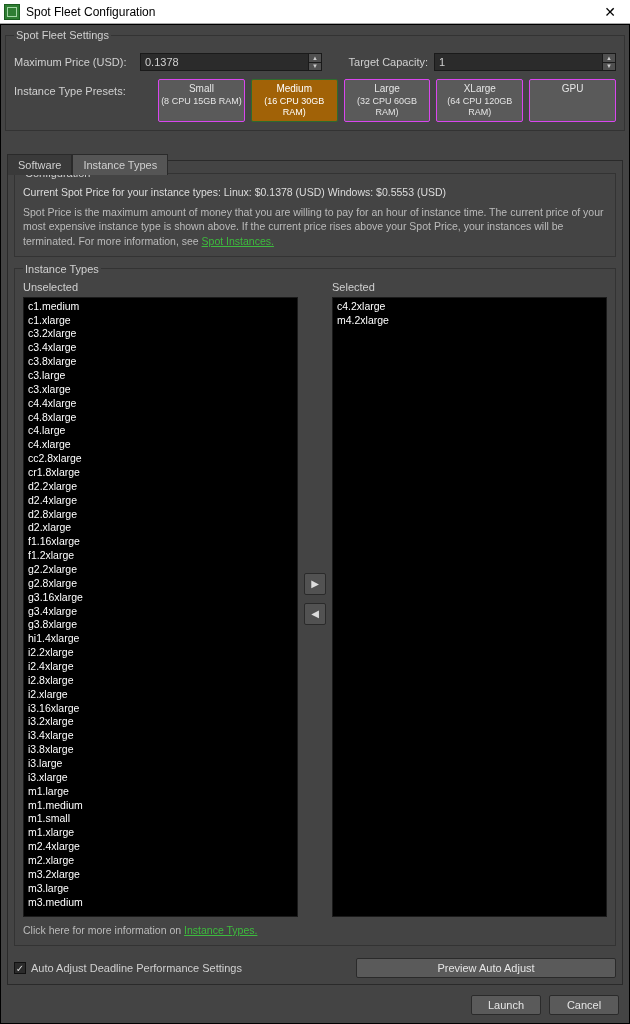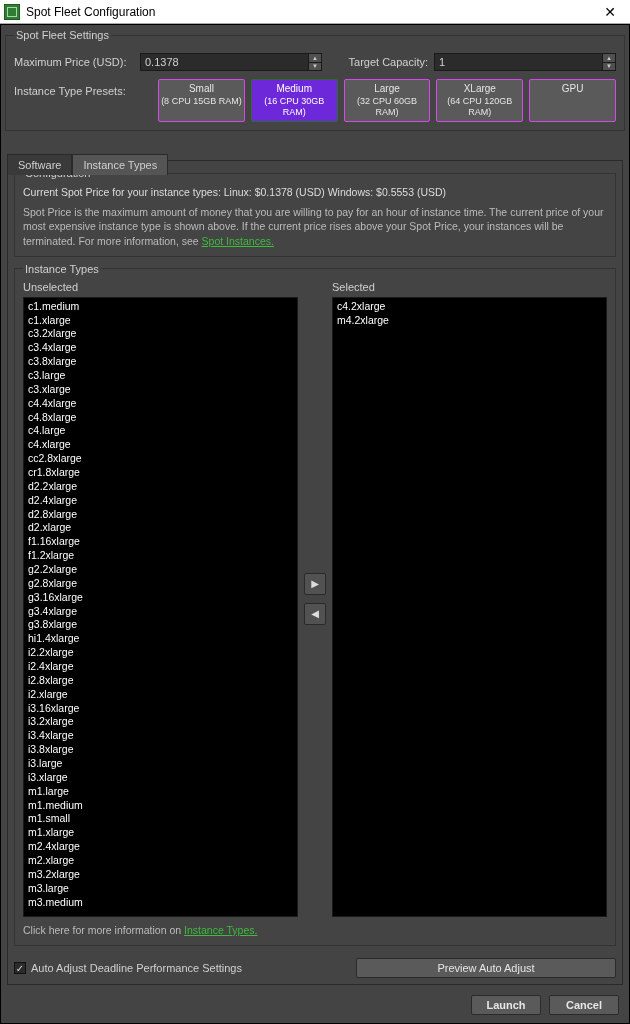--- a/index.html
+++ b/index.html
@@ -69,21 +69,21 @@
     border:1px solid #d946ef;
     border-radius:2px;
     text-align:center;
     padding:3px 2px;
     font-size:10px;
     color:#e5e5e5;
     cursor:pointer;
     line-height:1.25;
   }
   .preset-btn.active{
-    background:#6d28d9;border-color:#2e6b2e;color:#fff;
+    background:#a16207;border-color:#2e6b2e;color:#fff;
   }
   .preset-sub{font-size:9px;}
   .tabs{display:flex;margin:6px 0 0 4px;}
   .tab{
     background:#3a3a3a;border:1px solid #2a2a2a;padding:4px 10px;font-size:11px;cursor:pointer;
     border-bottom:none;position:relative;top:15px;
   }
   .tab.active{background:#555555;}
   .tabbody{
     border:1px solid #2a2a2a;background:#444;margin:0 4px 4px 4px;
@@ -106,21 +106,21 @@
     width:22px;height:22px;background:#525252;border:1px solid #2a2a2a;
     display:flex;align-items:center;justify-content:center;font-size:10px;color:#ddd;cursor:pointer;border-radius:2px;
   }
   .bottomrow{display:flex;align-items:center;gap:10px;margin-top:6px;}
   .chk{display:flex;align-items:center;gap:5px;font-size:11px;}
   .chkbox{width:12px;height:12px;background:#2b2b2b;border:1px solid #111;display:flex;align-items:center;justify-content:center;font-size:10px;color:#ddd;cursor:pointer;}
   .btn{
     background:#5a5a5a;border:1px solid #2a2a2a;color:#e5e5e5;
     font-size:11px;padding:3px 14px;border-radius:2px;cursor:pointer;text-align:center;
   }
-  .dlgbtns{display:flex;justify-content:flex-end;gap:8px;padding:6px 8px;font-weight:bold;}
+  .dlgbtns{display:flex;justify-content:flex-end;gap:8px;padding:6px 8px;}
 </style>
 </head>
 <body>
 
 <div class="titlebar">
   <div class="appicon"></div>
   <div class="title">Spot Fleet Configuration</div>
   <div class="close">✕</div>
 </div>
 

